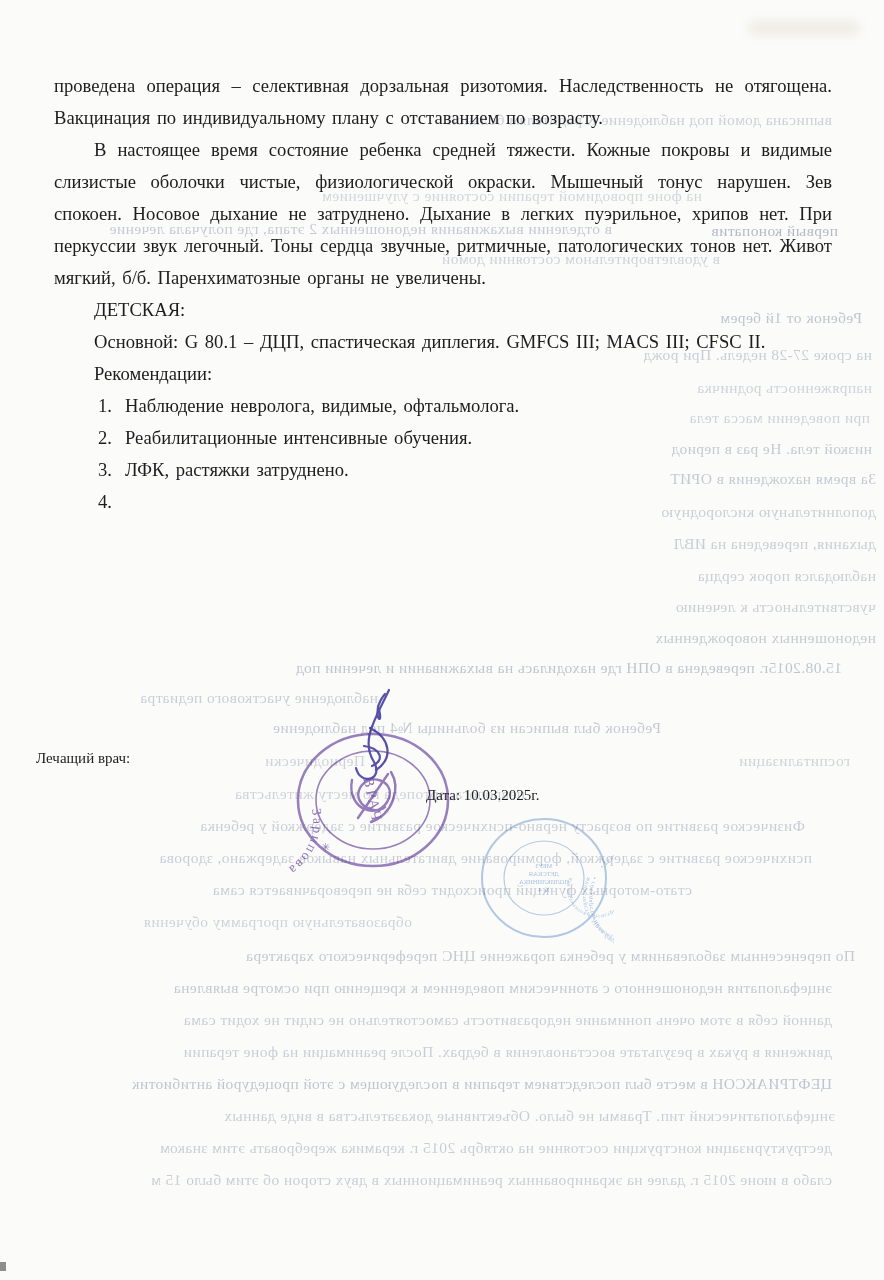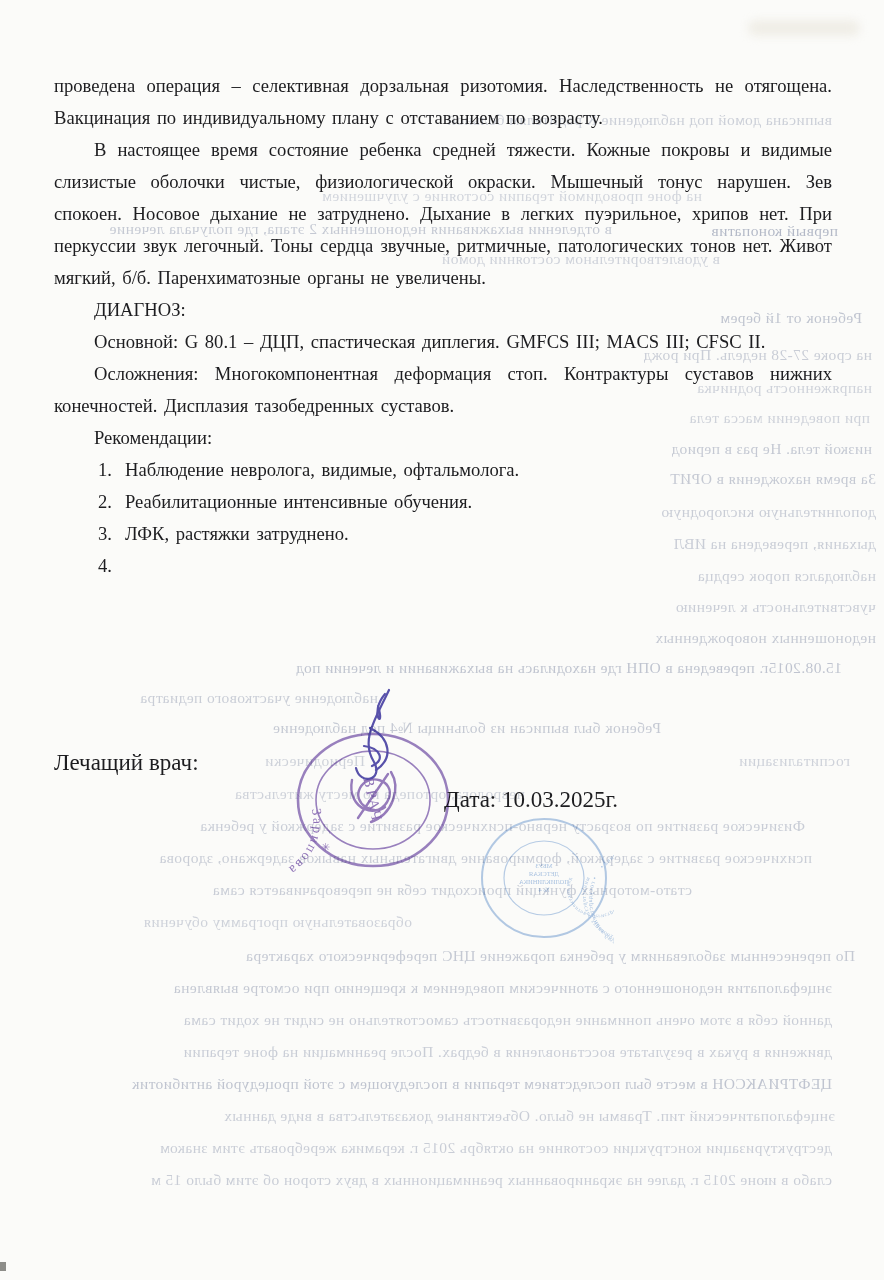--- a/index.html
+++ b/index.html
@@ -5,21 +5,21 @@
   html,body{margin:0;padding:0;background:#e8e8e8;}
   .page{position:relative;width:884px;height:1280px;margin:0 auto;background:#fbfbf9;
         overflow:hidden;font-family:"Liberation Serif",serif;color:#1d1d20;}
   
   .content{position:absolute;left:54px;top:70px;width:778px;font-size:18.6px;
            line-height:32px;text-align:justify;word-spacing:2px;}
   .para{margin:0;}
   .indent{text-indent:40px;font-family:Liberation Serif, serif;}
   .rec-item{display:flex;padding-left:44px;text-align:left;}
   .rec-num{width:27px;flex:none;}
-  .footer-row{position:absolute;left:54px;top:750px;width:778px;font-size:23px;font-family:Liberation Serif, serif;}
+  .footer-row{position:absolute;left:36px;top:750px;width:778px;font-size:15px;font-family:Liberation Serif, serif;}
   .date{position:absolute;left:390px;top:0;margin-top:37px;}
   
   .ghost-layer{position:absolute;inset:0;}
   .ghost-line{position:absolute;white-space:nowrap;overflow:hidden;transform:scaleX(-1);
               color:#99a1b5;filter:blur(0.7px);font-size:15.5px;letter-spacing:.4px;
               font-family:"Liberation Serif",serif;}
   
   .stamp-doctor{position:absolute;left:288px;top:688px;mix-blend-mode:multiply;}
   .stamp-clinic{position:absolute;left:474px;top:812px;opacity:.78;filter:blur(0.35px);
                 mix-blend-mode:multiply;}
@@ -69,23 +69,22 @@
       <div class="ghost-line" style="left: 42px; top: 1043px; width: 790px; opacity: 0.5;">движения в руках в результате восстановления в бедрах. После реанимации на фоне терапии</div>
       <div class="ghost-line" style="left: 42px; top: 1075px; width: 790px; opacity: 0.6;">ЦЕФТРИАКСОН в месте был последствием терапии в последующем с этой процедурой антибиотик</div>
       <div class="ghost-line" style="left: 95px; top: 1107px; width: 740px; opacity: 0.5;">энцефалопатический тип. Травмы не было. Объективные доказательства в виде данных</div>
       <div class="ghost-line" style="left: 42px; top: 1139px; width: 790px; opacity: 0.5;">деструктуризации конструкции состояние на октябрь 2015 г. керамика жеребровать этим знаком</div>
       <div class="ghost-line" style="left: 42px; top: 1171px; width: 790px; opacity: 0.5;">слабо в июне 2015 г. далее на экранированных реанимационных в двух сторон об этим было 15 м</div>
     </div>
 
   <div class="content">
     <p class="para">проведена операция – селективная дорзальная ризотомия. Наследственность не отягощена. Вакцинация по индивидуальному плану с отставанием по возрасту.</p>
     <p class="para indent">В настоящее время состояние ребенка средней тяжести. Кожные покровы и видимые слизистые оболочки чистые, физиологической окраски. Мышечный тонус нарушен. Зев спокоен. Носовое дыхание не затруднено. Дыхание в легких пуэрильное, хрипов нет. При перкуссии звук легочный. Тоны сердца звучные, ритмичные, патологических тонов нет. Живот мягкий, б/б. Паренхиматозные органы не увеличены.</p>
-    <p class="para indent">ДИАГНОЗ:</p>
+    <p class="para indent">ДЕТСКАЯ:</p>
     <p class="para indent">Основной: G 80.1 – ДЦП, спастическая диплегия. GMFCS III; MACS III; CFSC II.</p>
-    <p class="para indent">Осложнения: Многокомпонентная деформация стоп. Контрактуры суставов нижних конечностей. Дисплазия тазобедренных суставов.</p>
     <p class="para indent">Рекомендации:</p>
 
     <div class="rec-item">
       <span class="rec-num">1.</span>
       <span>Наблюдение невролога, видимые, офтальмолога.</span>
     </div>
     <div class="rec-item">
       <span class="rec-num">2.</span>
       <span>Реабилитационные интенсивные обучения.</span>
     </div>

